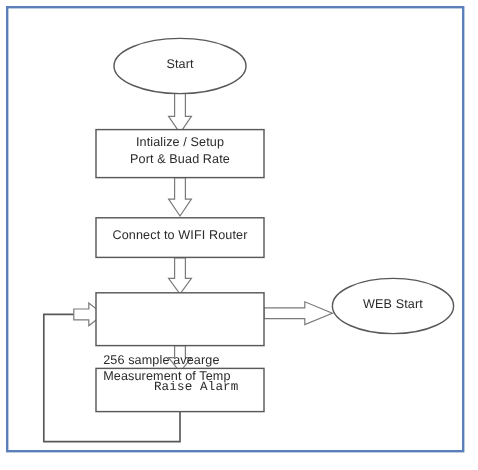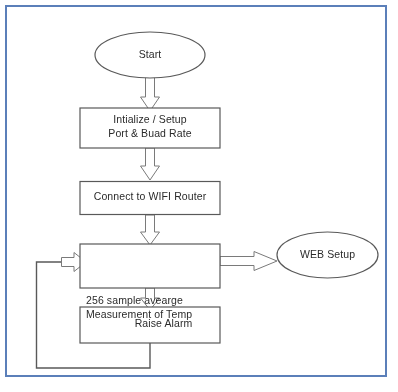--- a/index.html
+++ b/index.html
@@ -42,21 +42,21 @@
     line-height: 14px;
     letter-spacing: 0.1px;
     white-space: pre-line;
     pointer-events: none;
   }
   .label-start   { left: 95px;  top: 47px;  width: 110px; }
   .label-web     { left: 277px; top: 247px; width: 101px; }
   .label-init    { left: 80px;  top: 112px; width: 140px; }
   .label-wifi    { left: 80px;  top: 189px; width: 140px; }
   .label-sample  { left: 86px;  top: 249px; width: 132px; text-align: left; margin-top: 44px; }
-  .label-alarm   { left: 80px;  top: 316px; width: 167px; }
+  .label-alarm   { left: 80px;  top: 316px; width: 167px; font-family: Liberation Mono, monospace; }
 </style>
 </head>
 <body>
 
 <div id="canvas">
 
   <div id="frame"></div>
 
   <svg id="diagram" viewBox="0 0 398 392">
 
@@ -105,15 +105,15 @@
   <div class="node-label label-wifi">Connect to WIFI Router</div>
 
   <div class="node-label label-init">Intialize / Setup
 Port &amp; Buad Rate</div>
 
   <div class="node-label label-sample">256 sample avearge
 Measurement of  Temp</div>
 
   <div class="node-label label-alarm">Raise Alarm</div>
 
-  <div class="node-label label-web">WEB Setup</div>
+  <div class="node-label label-web">WEB Start</div>
 
 </div>
 
 </body></html>

